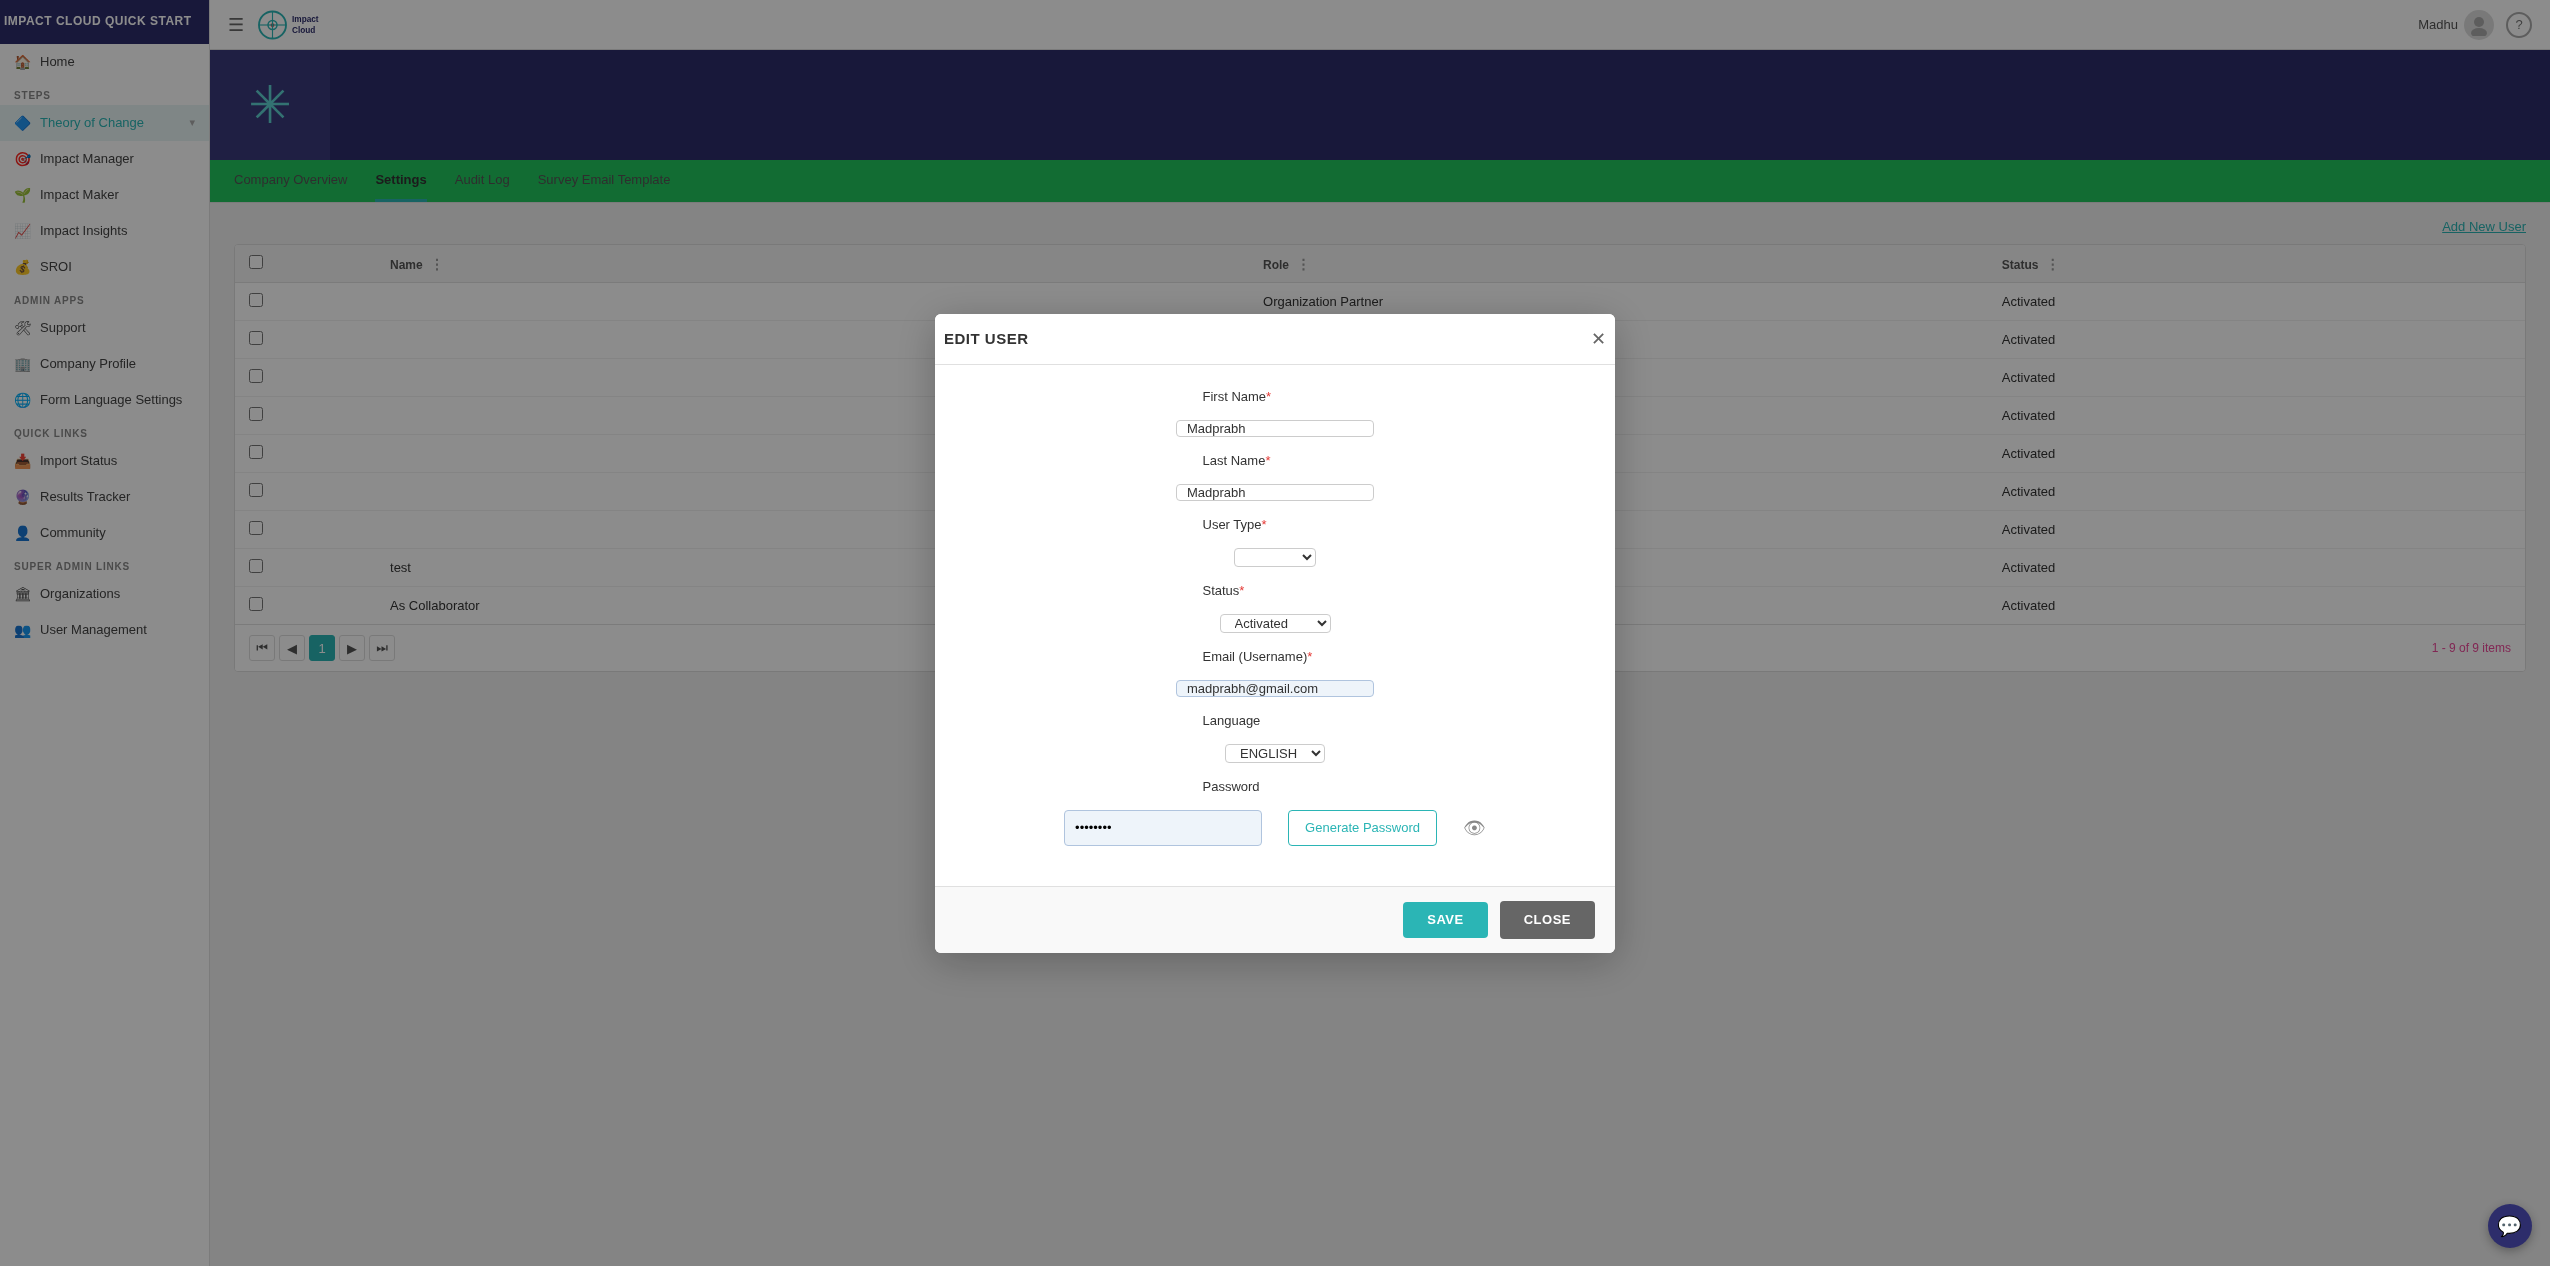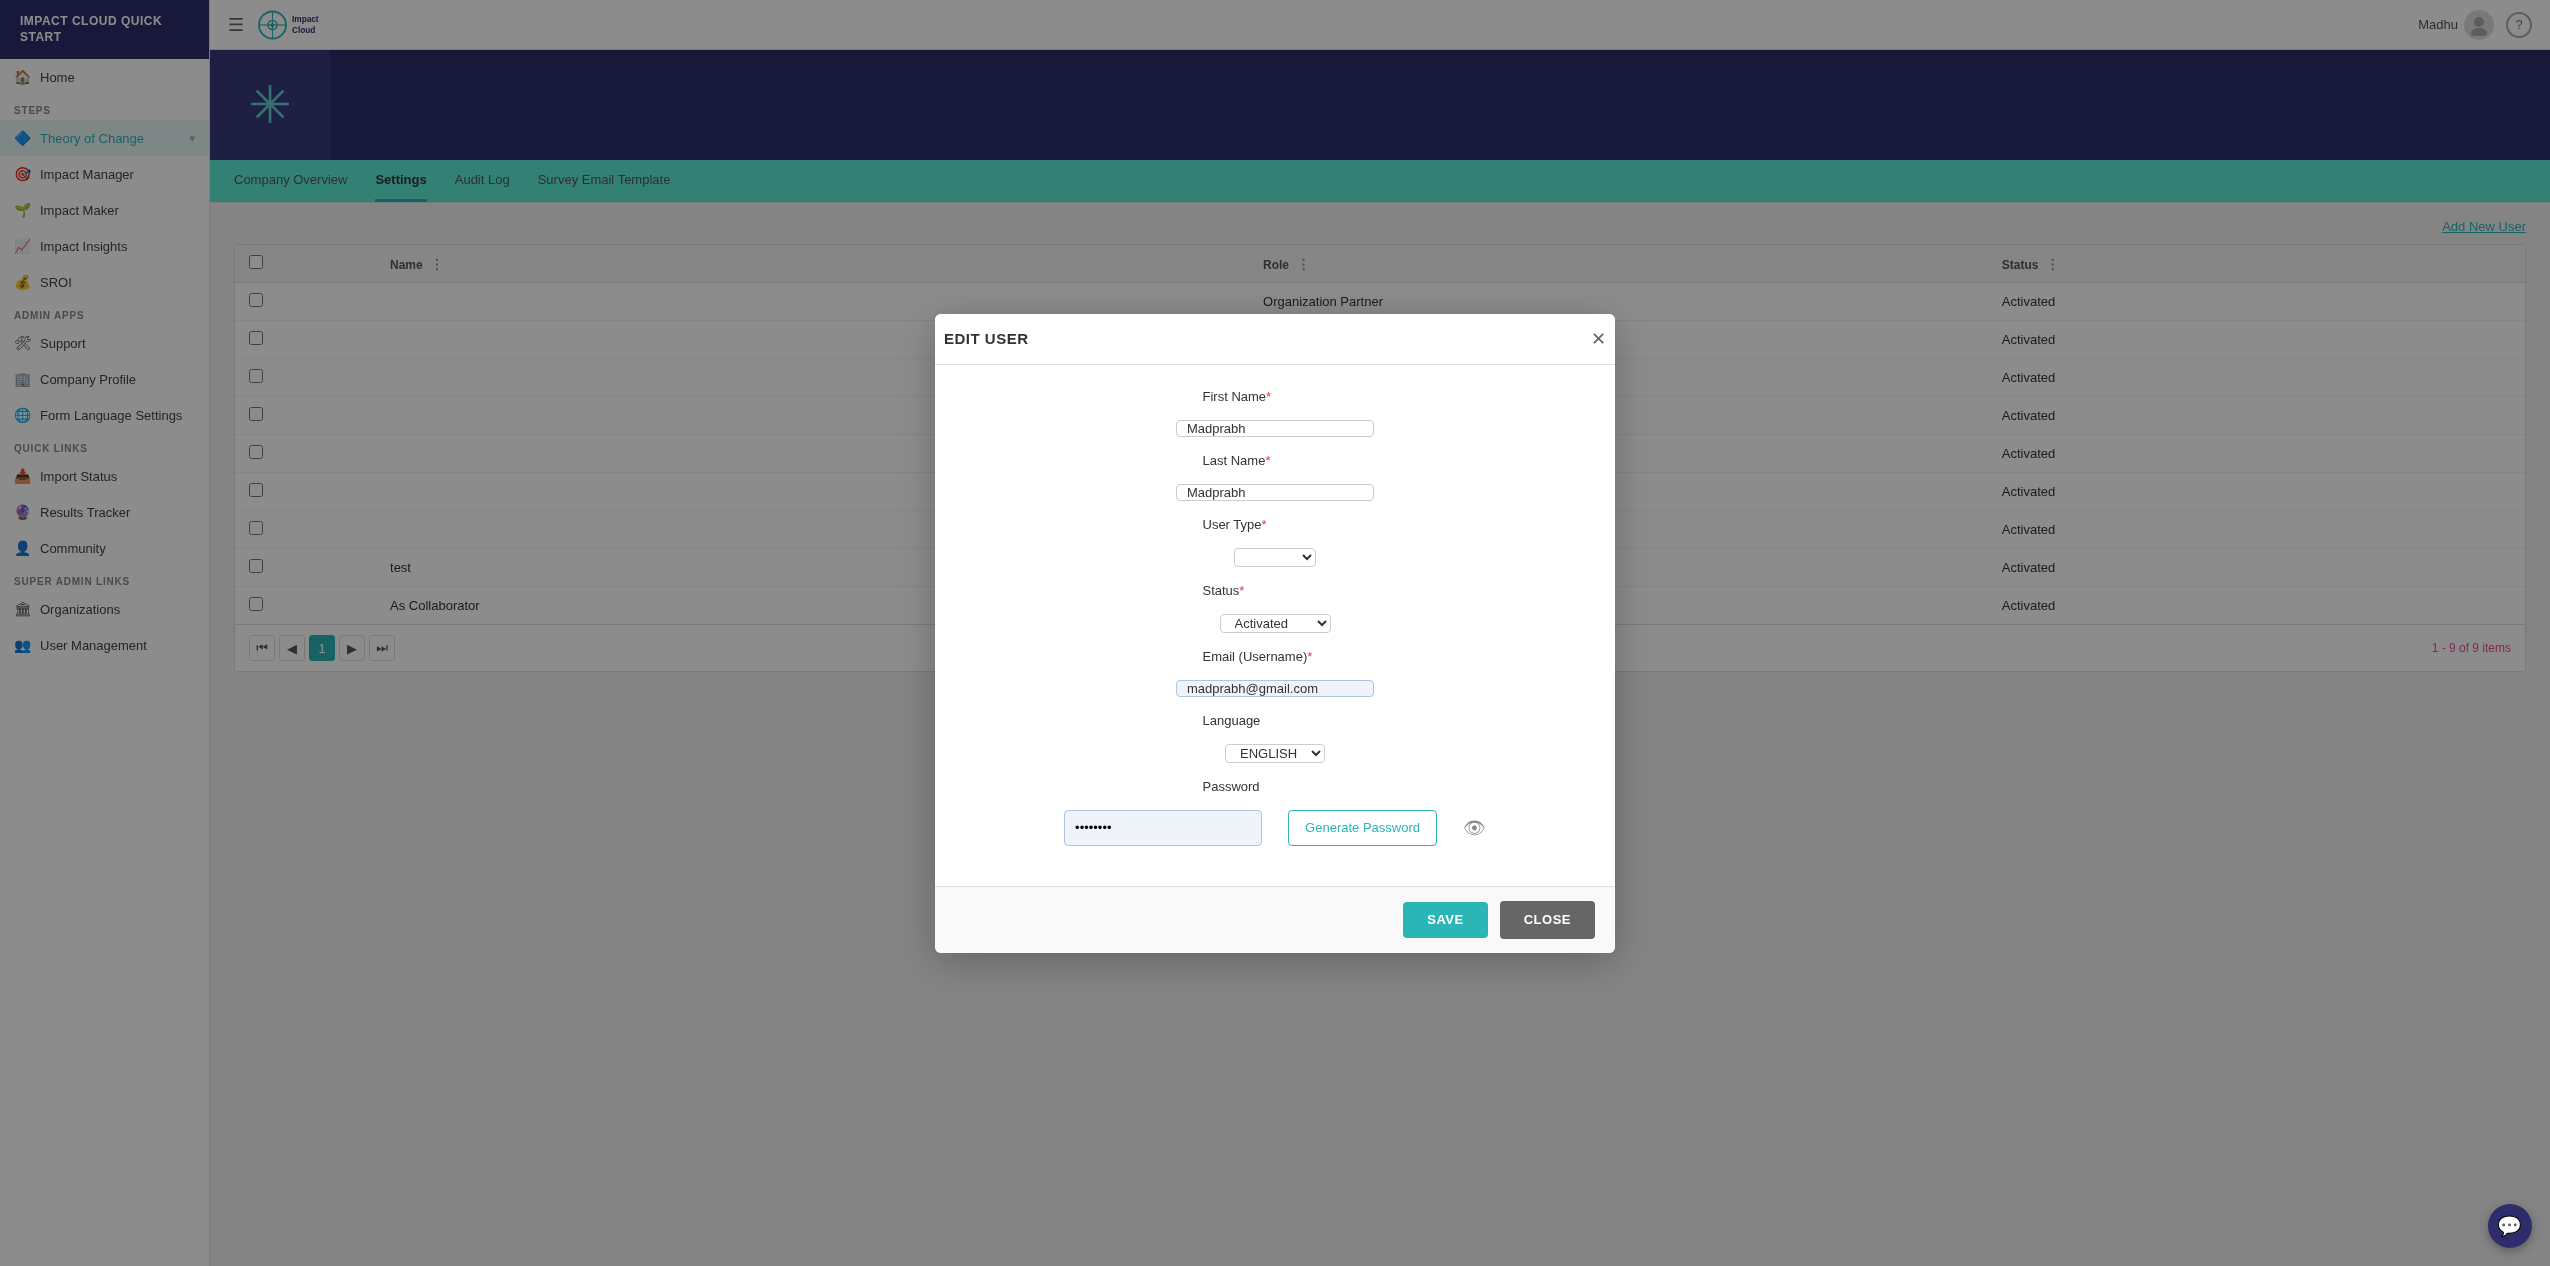--- a/index.html
+++ b/index.html
@@ -12,21 +12,21 @@
       background: #fff;
       border-right: 1px solid #e0e0e0;
       display: flex;
       flex-direction: column;
       overflow-y: auto;
       z-index: 10;
     }
     #sidebar-header {
       background: #2d2d6b;
       color: #fff;
-      padding: 14px 20px;
+      padding: 14px 4px;
       font-size: 12px;
       font-weight: 700;
       line-height: 1.3;
       text-transform: uppercase;
       letter-spacing: 0.5px;
     }
     .sidebar-item {
       display: flex;
       align-items: center;
       gap: 8px;
@@ -93,21 +93,21 @@
       width: 120px;
       height: 110px;
       background: #3a3a7a;
       display: flex;
       align-items: center;
       justify-content: center;
     }
 
     
     #subnav {
-      background: #5eead4;
+      background: #22c55e;
       border-bottom: 1px solid #e0e0e0;
       display: flex;
       padding: 0 24px;
       gap: 28px;
     }
     .subnav-item {
       padding: 12px 0;
       font-size: 13px;
       color: #555;
       cursor: pointer;

